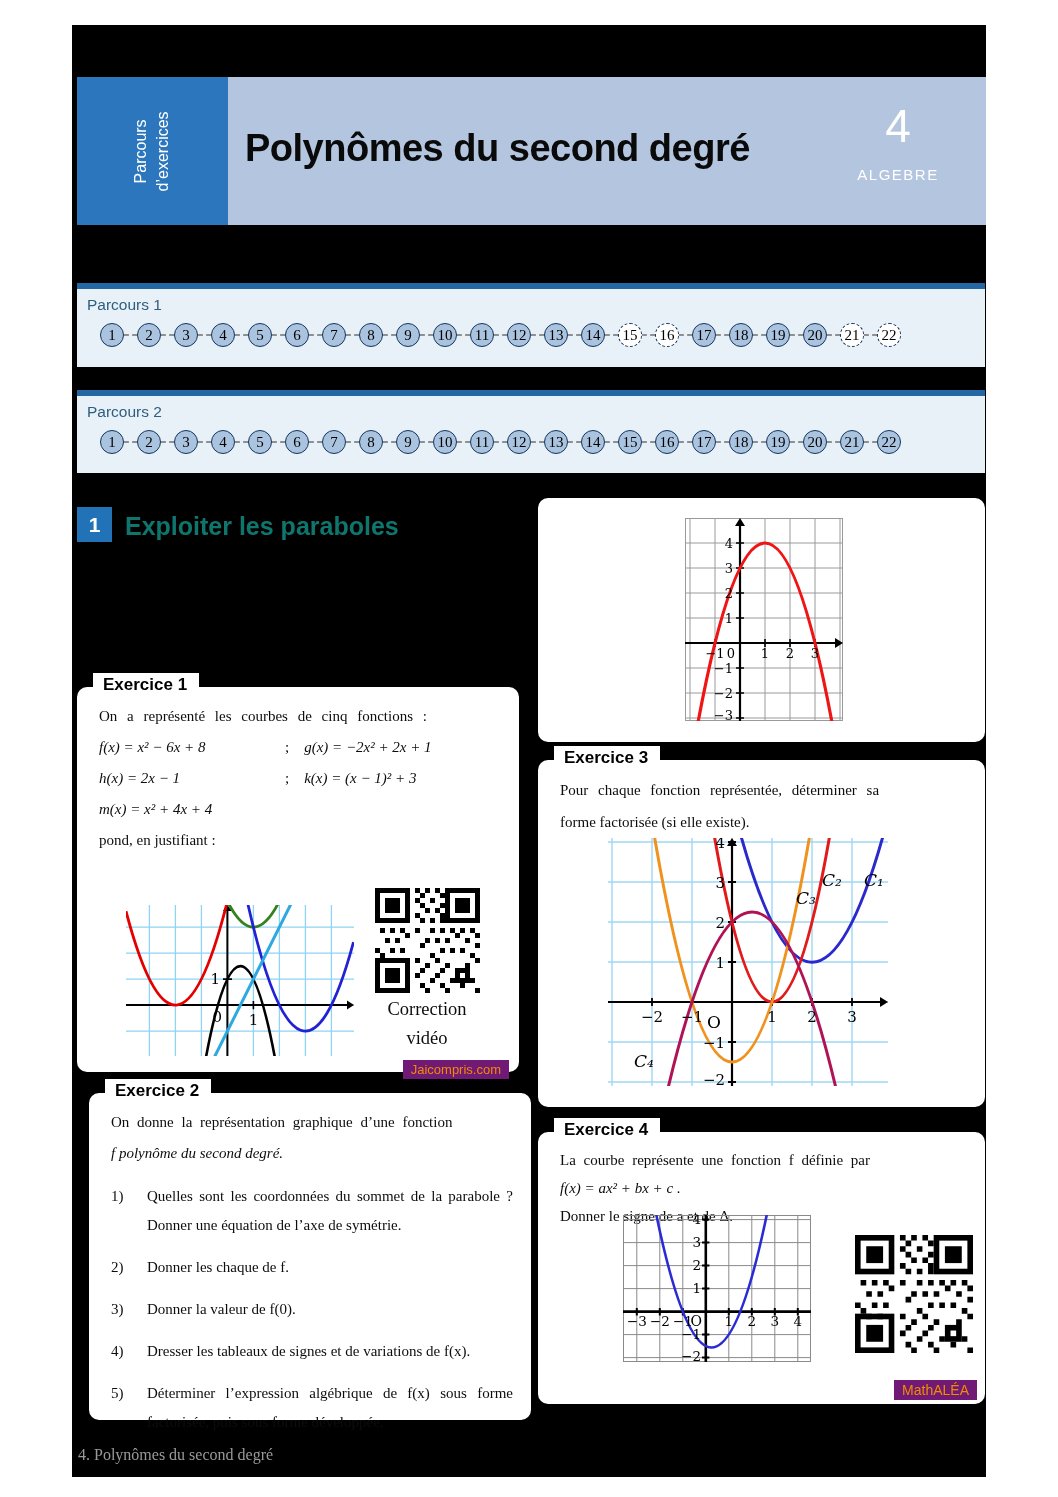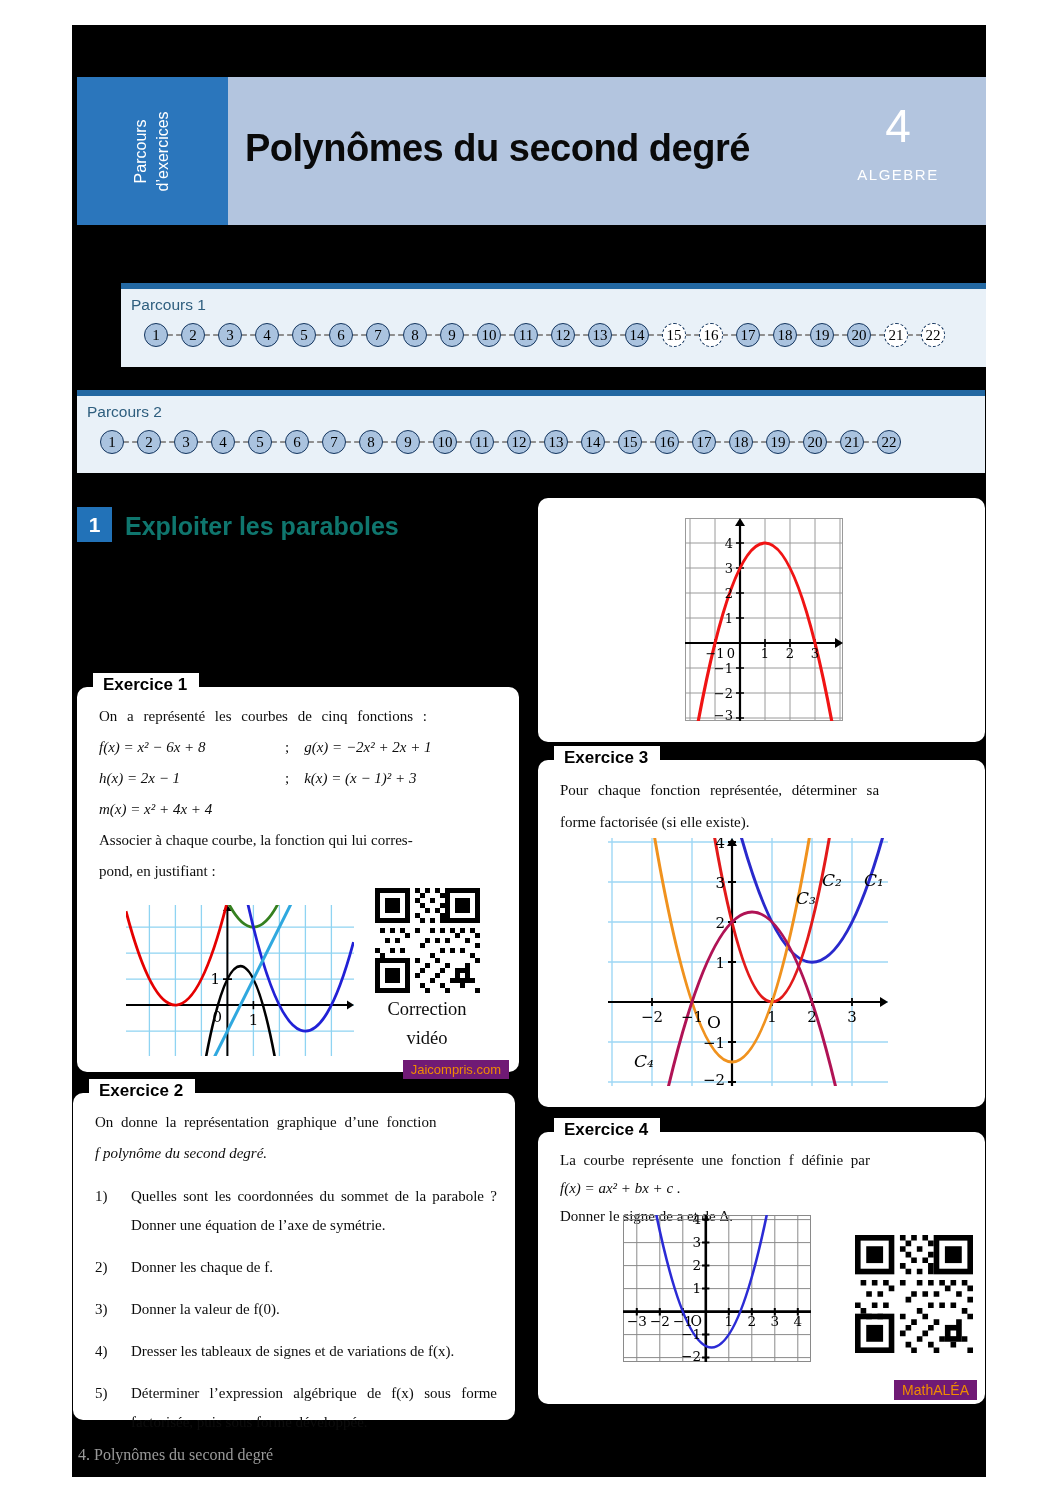--- a/index.html
+++ b/index.html
@@ -10,40 +10,40 @@
   .vside{position:absolute;left:5px;top:52px;width:151px;height:148px;background:#2B76BC;display:flex;align-items:center;justify-content:center;}
   .vside .rot{transform:rotate(-90deg);color:#fff;font:16px/1.4 "Liberation Sans",sans-serif;text-align:center;white-space:nowrap;}
   .band{position:absolute;left:156px;top:52px;width:758px;height:148px;background:#B3C5DF;}
   .band .title{position:absolute;left:17px;top:50px;font:bold 38px "Liberation Sans",sans-serif;color:#0a0a0a;letter-spacing:-.5px;}
   .band .chap{position:absolute;right:28px;top:24px;width:120px;text-align:center;color:#fff;}
   .band .chap .num{font:400 46px "Liberation Sans",sans-serif;line-height:1.1;}
   .band .chap .subj{font:15px "Liberation Sans",sans-serif;letter-spacing:1.5px;margin-top:14px;}
 
   
   .pbox{position:absolute;left:5px;width:908px;background:#E9F1F8;border-top:6px solid #2368A2;}
-  .pbox.p1{top:258px;height:78px;margin-left:44px;}
+  .pbox.p1{top:258px;height:78px;}
   .pbox.p2{top:365px;height:77px;}
   .plabel{font:15.5px "Liberation Sans",sans-serif;color:#2E5E7E;padding:7px 0 0 10px;}
   .steps{display:flex;align-items:center;padding-left:23px;margin-top:9px;}
   .step{display:flex;align-items:center;}
   .circle{width:22px;height:22px;border:1.6px solid #14355E;border-radius:50%;background:#AAC3DF;display:flex;align-items:center;justify-content:center;font:15px "Liberation Serif",serif;color:#000;}
   .step.dashed .circle{background:#fff;border-style:dashed;}
   .dash{width:13px;height:0;border-top:2px dashed #8f8f8f;}
   .step:last-child .dash{display:none;}
 
   
   .secnum{position:absolute;left:5px;top:482px;width:35px;height:35px;background:#2272B8;color:#fff;font:bold 21px "Liberation Sans",sans-serif;display:flex;align-items:center;justify-content:center;}
   .sectitle{position:absolute;left:53px;top:487px;font:bold 25px "Liberation Sans",sans-serif;color:#0f766e;}
 
   
   .card{position:absolute;background:#fff;border-radius:10px;}
   .exlabel{position:absolute;top:-14px;left:16px;background:#fff;padding:2px 12px 2px 10px;font:bold 17px "Liberation Sans",sans-serif;color:#000;}
   .cardtop{left:466px;top:473px;width:447px;height:244px;}
   .card1{left:5px;top:662px;width:442px;height:385px;}
-  .card2{left:1px;top:1068px;width:442px;height:327px;}
+  .card2{left:17px;top:1068px;width:442px;height:327px;}
   .card3{left:466px;top:735px;width:447px;height:347px;}
   .card4{left:466px;top:1107px;width:447px;height:272px;}
 
   .ctext{padding:14px 18px 0 22px;font-size:15px;}
   .l{line-height:31px;}
   .sp1{word-spacing:6px;}
   .sp2{word-spacing:4px;}
   .it{font-style:italic;}
   .frow{display:grid;grid-template-columns:1fr 34px 1.15fr;line-height:31px;}
   .fsep{text-align:center;}
@@ -327,21 +327,20 @@
         <span class="it">f(x) = x² − 6x + 8</span>
         <span class="fsep">;</span>
         <span class="it">g(x) = −2x² + 2x + 1</span>
       </div>
       <div class="frow">
         <span class="it">h(x) = 2x − 1</span>
         <span class="fsep">;</span>
         <span class="it">k(x) = (x − 1)² + 3</span>
       </div>
       <div class="l it">m(x) = x² + 4x + 4</div>
-      <div class="l">Associer à chaque courbe, la fonction qui lui corres-</div>
       <div class="l">pond, en justifiant :</div>
     </div>
     <svg class="gabs" style="left:49px;top:218px;" width="228" height="151" viewBox="0 0 228 151">
       <path d="M23.4 0v151M49.4 0v151M75.4 0v151M101.4 0v151M127.4 0v151M153.4 0v151M179.4 0v151M205.4 0v151" stroke="#8FD4F2" stroke-width="1.3" fill="none"></path>
       <path d="M0 22.1h228M0 48.1h228M0 74.1h228M0 100.1h228M0 126.1h228" stroke="#8FD4F2" stroke-width="1.3" fill="none"></path>
       <path d="M0 100.1h221" stroke="#000" stroke-width="2"></path>
       <path d="M221 95.6L228 100.1L221 104.6z" fill="#000"></path>
       <path d="M101.4 151V6" stroke="#000" stroke-width="2"></path>
       <path d="M96.9 6L101.4 0L105.9 6z" fill="#000"></path>
       <path d="M97 74.1h9M127.4 96v8.2" stroke="#000" stroke-width="1.6"></path>

